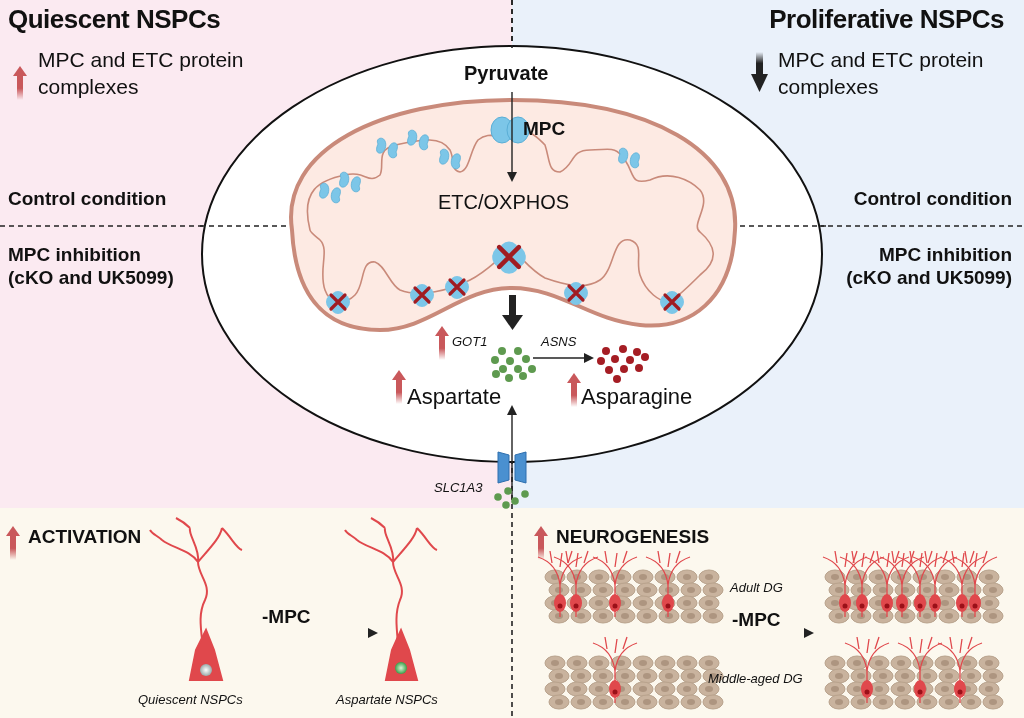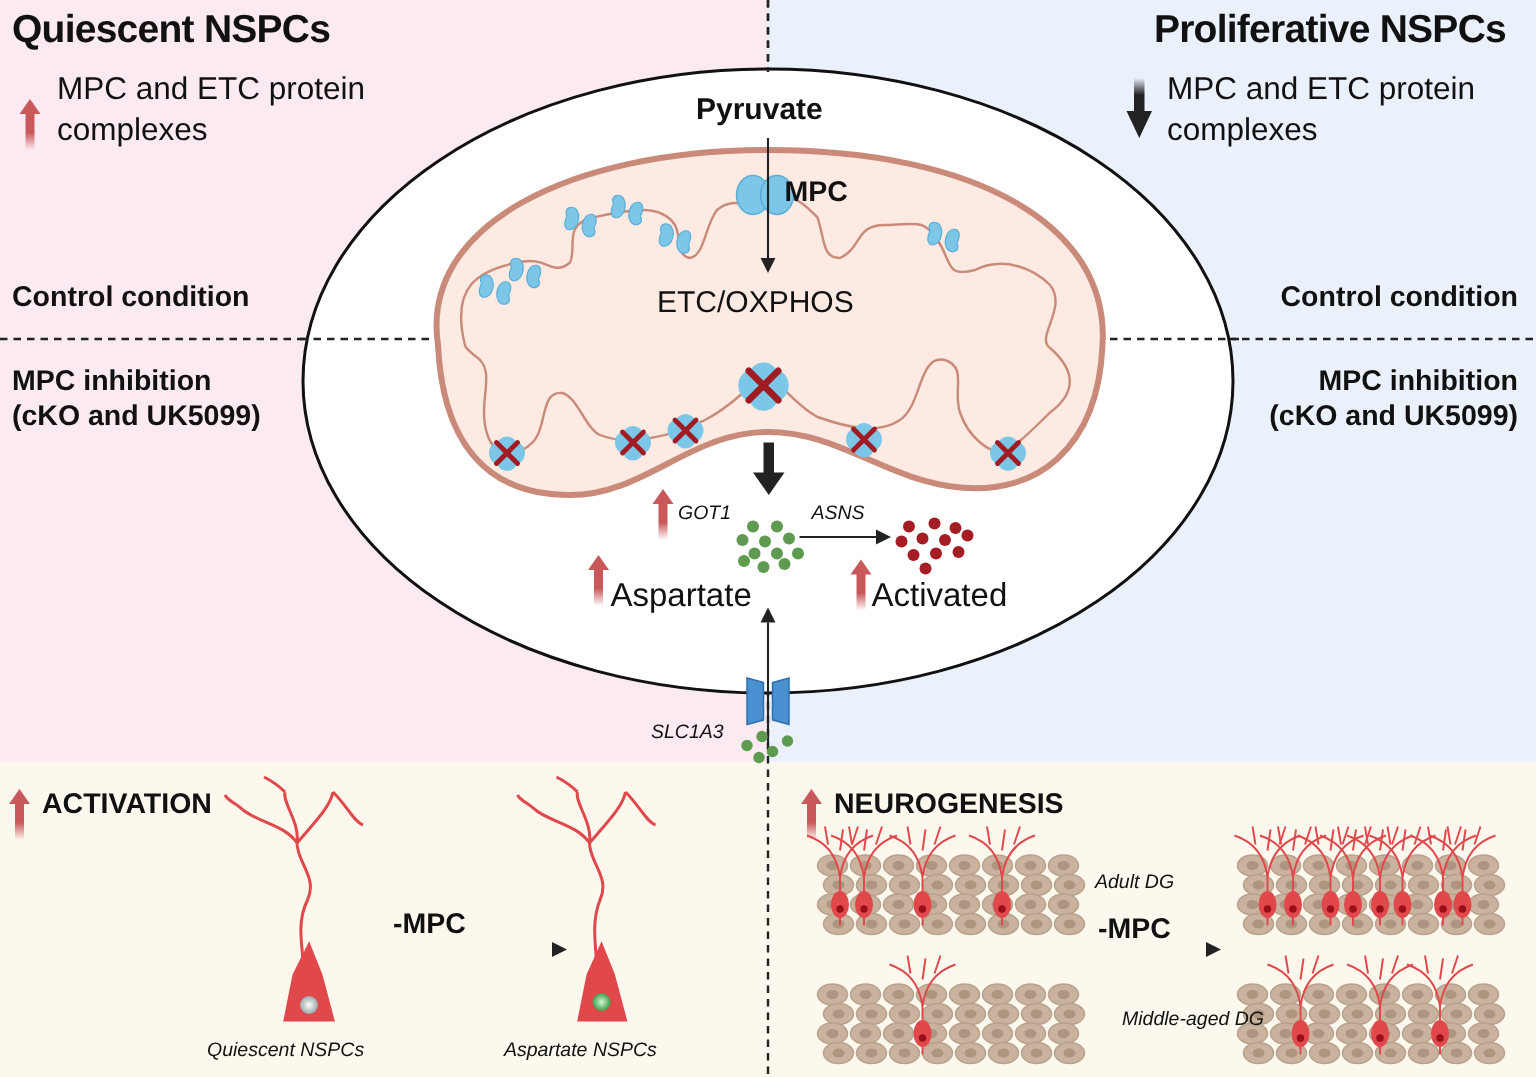--- a/index.html
+++ b/index.html
@@ -426,24 +426,24 @@
 <div class="t cond" style="right:12px;top:187px;">Control condition</div>
 <div class="t cond" style="right:12px;top:243px;">MPC inhibition</div>
 <div class="t cond" style="right:12px;top:266px;">(cKO and UK5099)</div>
 
 <div class="t" style="left:464px;top:62px;font-size:20px;font-weight:bold;">Pyruvate</div>
 <div class="t" style="left:489px;top:118px;font-size:19px;font-weight:bold;margin-left:34px;">MPC</div>
 <div class="t" style="left:438px;top:191px;font-size:20px;">ETC/OXPHOS</div>
 <div class="t lbl" style="left:452px;top:334px;">GOT1</div>
 <div class="t lbl" style="left:541px;top:334px;">ASNS</div>
 <div class="t big" style="left:407px;top:384px;">Aspartate</div>
-<div class="t big" style="left:581px;top:384px;">Activated</div>
+<div class="t big" style="left:581px;top:384px;">Asparagine</div>
 <div class="t lbl" style="left:434px;top:444px;margin-top:36px;">SLC1A3</div>
 
 <div class="t bold19" style="left:28px;top:526px;">ACTIVATION</div>
 <div class="t bold19" style="left:262px;top:606px;">-MPC</div>
 <div class="t lbl" style="left:138px;top:692px;">Quiescent NSPCs</div>
 <div class="t lbl" style="left:336px;top:692px;">Aspartate NSPCs</div>
 
 <div class="t bold19" style="left:556px;top:526px;">NEUROGENESIS</div>
 <div class="t lbl" style="left:730px;top:580px;">Adult DG</div>
 <div class="t bold19" style="left:732px;top:609px;">-MPC</div>
-<div class="t lbl" style="left:748px;top:671px;">Middle-aged DG</div>
+<div class="t lbl" style="left:708px;top:671px;">Middle-aged DG</div>
 
 </body></html>

